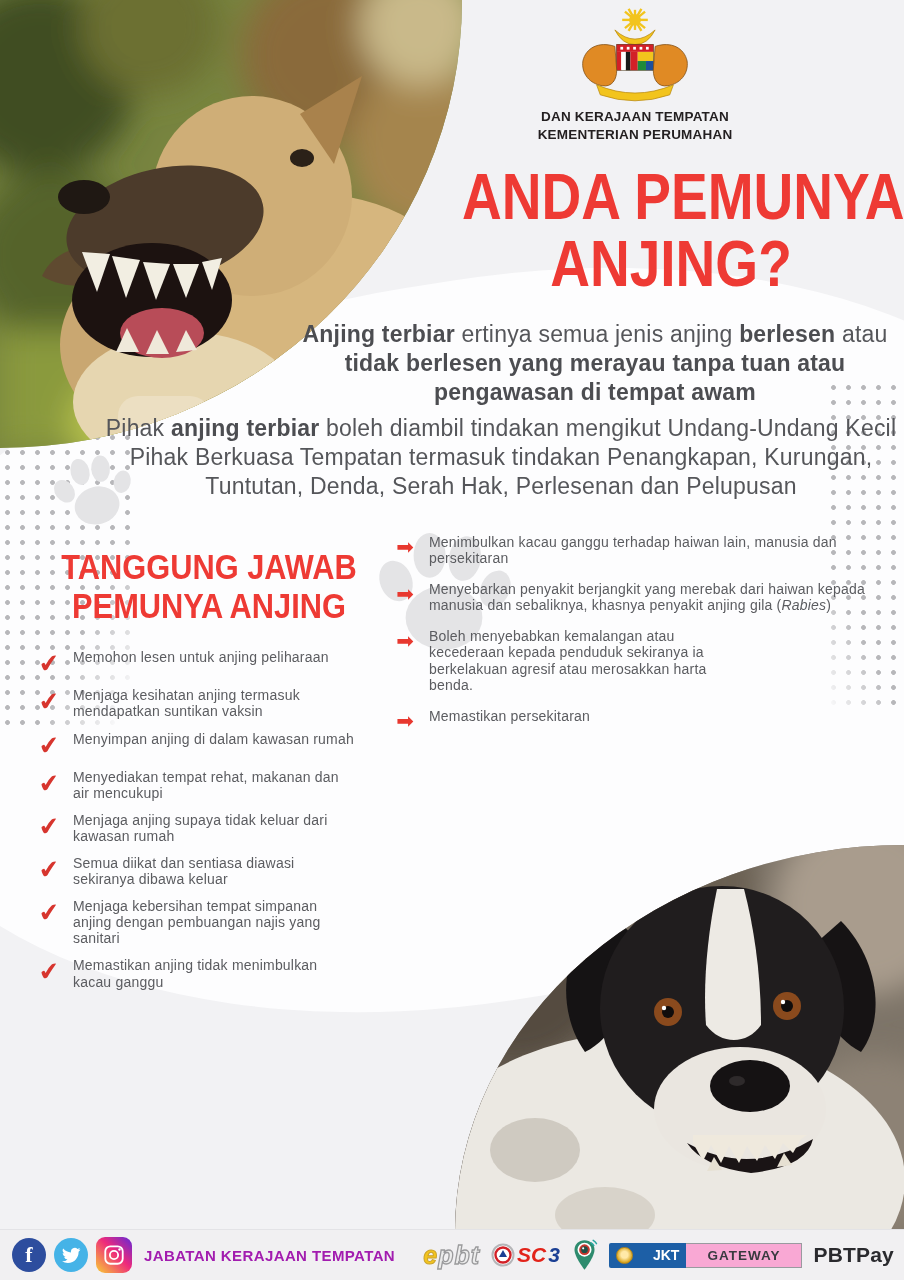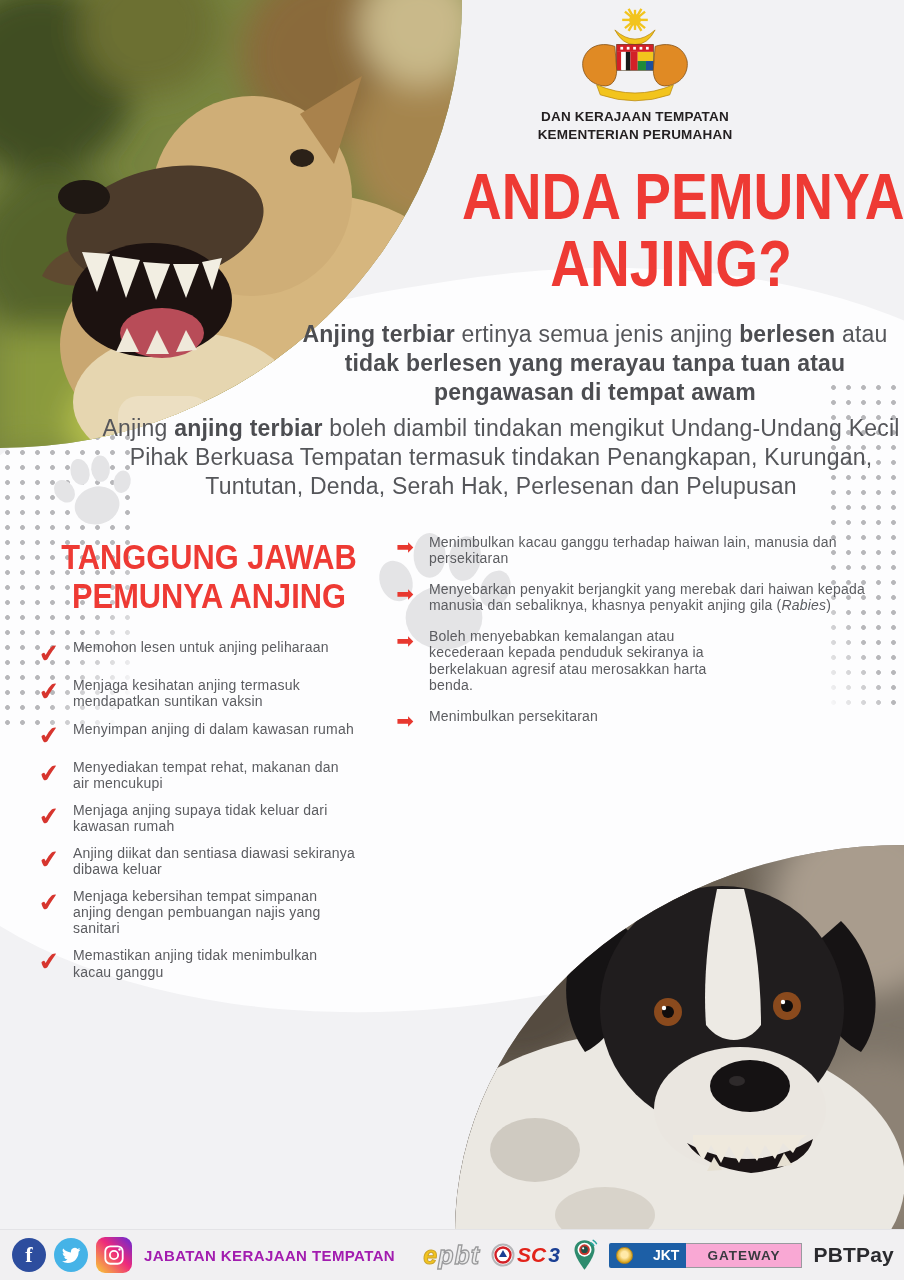--- a/index.html
+++ b/index.html
@@ -43,21 +43,21 @@
   .cond{display:block; transform:scaleX(.86); transform-origin:center; white-space:nowrap;}
   
   .intro{position:absolute; z-index:4; margin:0; text-align:center; font-size:23px; line-height:1.27; color:#55565a; letter-spacing:.2px;}
   .intro b{color:#4c4d51;}
   .p1{left:292px; top:320px; width:606px;}
   .p2{left:98px; top:414px; width:806px;}
   
   .columns{position:absolute; z-index:4; left:28px; top:534px; width:876px; display:flex;}
   .col-left{width:362px; flex:0 0 auto;}
   .col-right{flex:1 1 auto;}
-  .col-heading{margin:3px 0 24px 0; text-align:center; color:var(--red);
+  .col-heading{margin:13px 0 24px 0; text-align:center; color:var(--red);
     font-size:35px; font-weight:800; line-height:1.12;}
   .col-heading .cond{transform:scaleX(.88);}
   .list{display:flex; flex-direction:column; gap:11px;}
   .row{display:flex; gap:9px; align-items:flex-start;}
   .bullet{flex:0 0 auto; width:30px; text-align:center; font-family:"DejaVu Sans", sans-serif; line-height:1;}
   .bullet-check{color:var(--check); font-size:25px; font-weight:700; transform:rotate(-6deg); margin-top:2px;}
   .bullet-arrow{color:#E8382F; font-size:21px; margin-top:3px;}
   .row .txt{font-size:14px; line-height:1.15; color:#5b5c60; letter-spacing:.2px;}
   .col-left .row{padding-left:6px;}
   .col-left .txt{max-width:285px;}
@@ -196,21 +196,21 @@
       <span style="display:block">KEMENTERIAN PERUMAHAN</span>
     </div>
   </div>
 
   <h1 class="title">
     <span class="cond">ANDA PEMUNYA</span>
     <span class="cond">ANJING?</span>
   </h1>
 
   <p class="intro p1"><b>Anjing terbiar</b><span> ertinya semua jenis anjing </span><b>berlesen</b><span> atau </span><b>tidak berlesen yang merayau tanpa tuan atau pengawasan di tempat awam</b></p>
-  <p class="intro p2"><span>Anjing </span><b>anjing terbiar</b><span> boleh diambil tindakan mengikut Undang-Undang Kecil Pihak Berkuasa Tempatan termasuk tindakan Penangkapan, Kurungan, Tuntutan, Denda, Serah Hak, Perlesenan dan Pelupusan</span></p>
+  <p class="intro p2"><span>Pihak </span><b>anjing terbiar</b><span> boleh diambil tindakan mengikut Undang-Undang Kecil Pihak Berkuasa Tempatan termasuk tindakan Penangkapan, Kurungan, Tuntutan, Denda, Serah Hak, Perlesenan dan Pelupusan</span></p>
 
   <div class="columns">
     <section class="col-left">
       <h2 class="col-heading">
         <span class="cond">TANGGUNG JAWAB</span>
         <span class="cond">PEMUNYA ANJING</span>
       </h2>
       <div class="list">
           <div class="row">
             <span class="bullet bullet-check">✔</span>
@@ -227,21 +227,21 @@
           <div class="row">
             <span class="bullet bullet-check">✔</span>
             <div class="txt">Menyediakan tempat rehat, makanan dan air mencukupi</div>
           </div>
           <div class="row">
             <span class="bullet bullet-check">✔</span>
             <div class="txt">Menjaga anjing supaya tidak keluar dari kawasan rumah</div>
           </div>
           <div class="row">
             <span class="bullet bullet-check">✔</span>
-            <div class="txt">Anjing diikat dan sentiasa diawasi sekiranya dibawa keluar</div>
+            <div class="txt">Semua diikat dan sentiasa diawasi sekiranya dibawa keluar</div>
           </div>
           <div class="row">
             <span class="bullet bullet-check">✔</span>
             <div class="txt">Menjaga kebersihan tempat simpanan anjing dengan pembuangan najis yang sanitari</div>
           </div>
           <div class="row">
             <span class="bullet bullet-check">✔</span>
             <div class="txt">Memastikan anjing tidak menimbulkan kacau ganggu</div>
           </div>
         </div>
@@ -255,21 +255,21 @@
           <div class="row">
             <span class="bullet bullet-arrow">➡</span>
             <div class="txt"><span>Menyebarkan penyakit berjangkit yang merebak dari haiwan kepada manusia dan sebaliknya, khasnya penyakit anjing gila (</span><i>Rabies</i><span>)</span></div>
           </div>
           <div class="row">
             <span class="bullet bullet-arrow">➡</span>
             <div class="txt"><span>Boleh menyebabkan kemalangan atau kecederaan kepada penduduk sekiranya ia berkelakuan agresif atau merosakkan harta benda.</span></div>
           </div>
           <div class="row">
             <span class="bullet bullet-arrow">➡</span>
-            <div class="txt"><span>Menimbulkan persekitaran</span></div>
+            <div class="txt"><span>Memastikan persekitaran</span></div>
           </div>
         </div>
     </section>
   </div>
 
   <div class="photo photo-bottom">
     <svg viewBox="0 0 449 387" preserveAspectRatio="xMidYMid slice">
       <defs>
         <filter id="b2" x="-40%" y="-40%" width="180%" height="180%">
             <feGaussianBlur stdDeviation="14"></feGaussianBlur>

